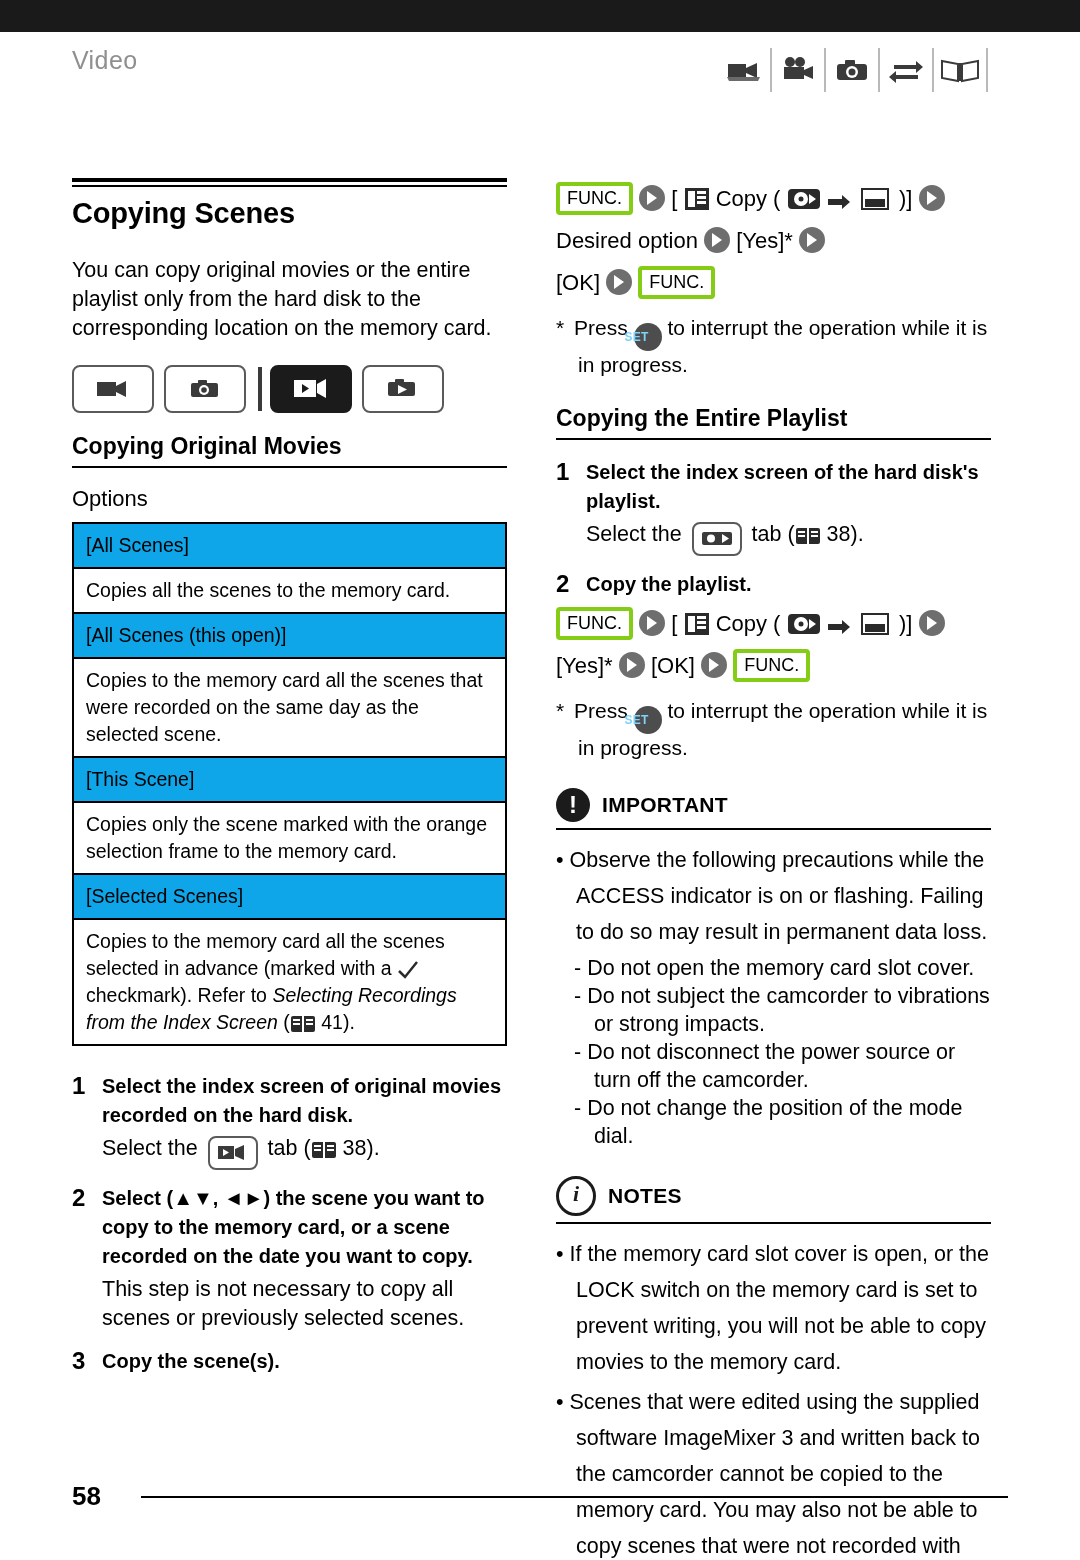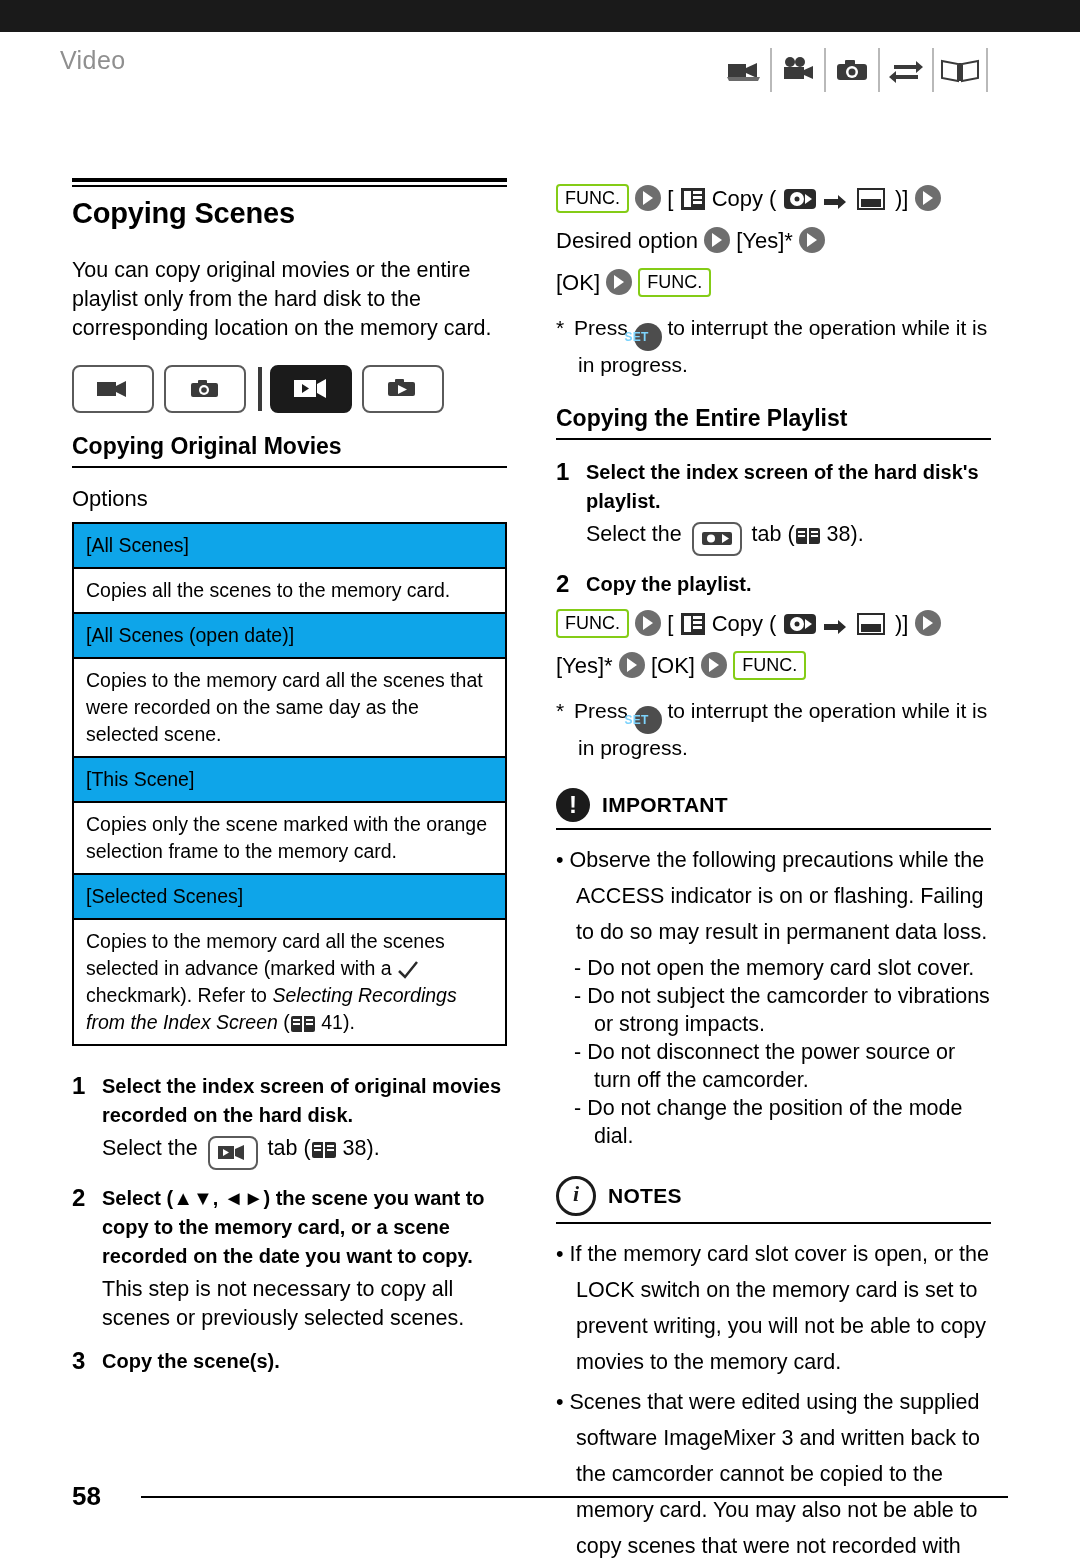--- a/index.html
+++ b/index.html
@@ -23,21 +23,21 @@
     background: #1a1a1a;
   }
   .header {
     position: absolute;
     top: 32px; left: 0;
     width: 1080px;
     height: 70px;
   }
   .header-title {
     position: absolute;
-    left: 60px;
+    left: 72px;
     top: 14px;
     font-size: 25px;
     color: #8f8f8f;
     letter-spacing: 0.4px;
   }
   .header-icons {
     position: absolute;
     right: 92px;
     top: 16px;
     display: flex;
@@ -167,21 +167,21 @@
 
   
   .pic {
     display: inline-flex;
     align-items: center;
     justify-content: center;
     vertical-align: -5px;
   }
   .key {
     display: inline-block;
-    border: 2px solid #84cc16;
+    border: 4px solid #84cc16;
     border-radius: 4px;
     padding: 1px 7px 2px 7px;
     font-size: 18px;
     line-height: 22px;
     vertical-align: 2px;
     font-family: "Liberation Sans", sans-serif;
   }
   .dot {
     display: inline-block;
     width: 26px; height: 26px;
@@ -396,21 +396,21 @@
 
   <table class="options">
     <tbody>
         <tr>
       <td class="opt">[All Scenes]</td>
     </tr>
     <tr>
       <td>Copies all the scenes to the memory card.</td>
     </tr>
     <tr>
-      <td class="opt">[All Scenes (open date)]</td>
+      <td class="opt">[All Scenes (this open)]</td>
     </tr>
     <tr>
       <td>Copies to the memory card all the scenes that were recorded on the same day as the selected scene.</td>
     </tr>
     <tr>
       <td class="opt">[This Scene]</td>
     </tr>
     <tr>
       <td>Copies only the scene marked with the orange selection frame to the memory card.</td>
     </tr>

